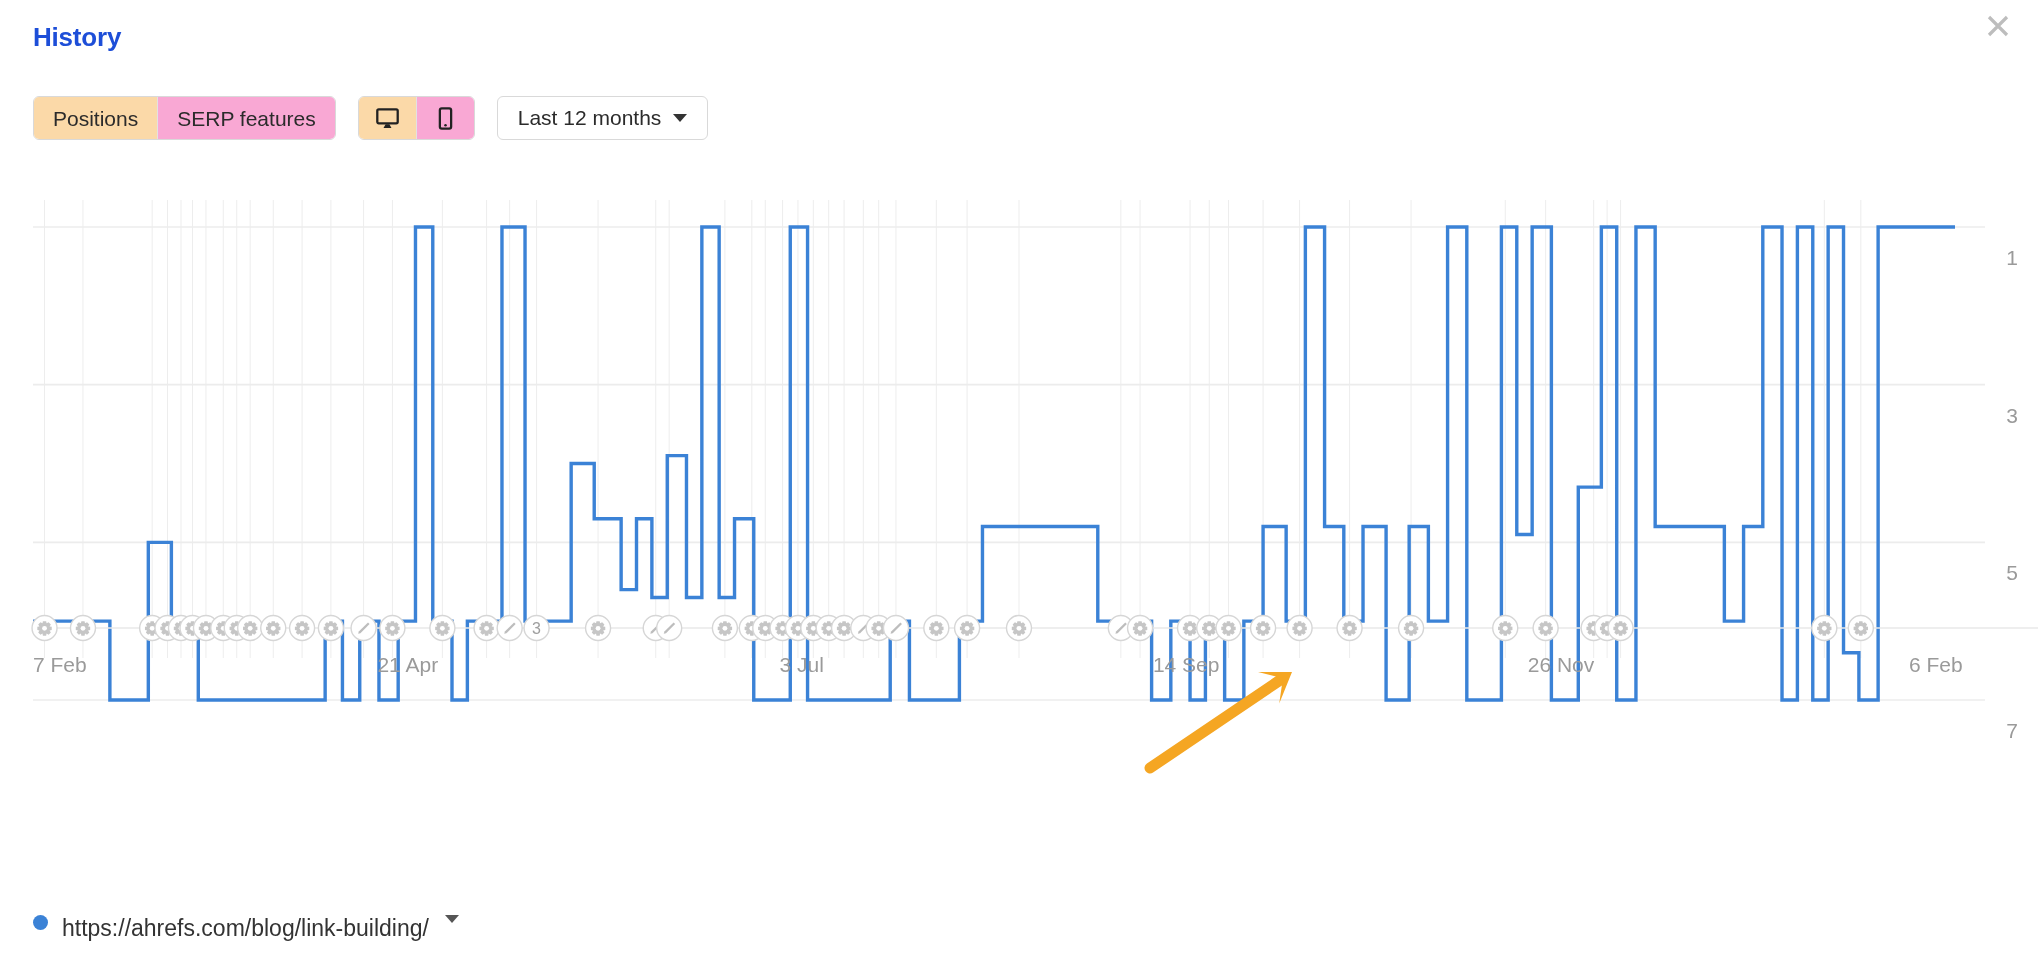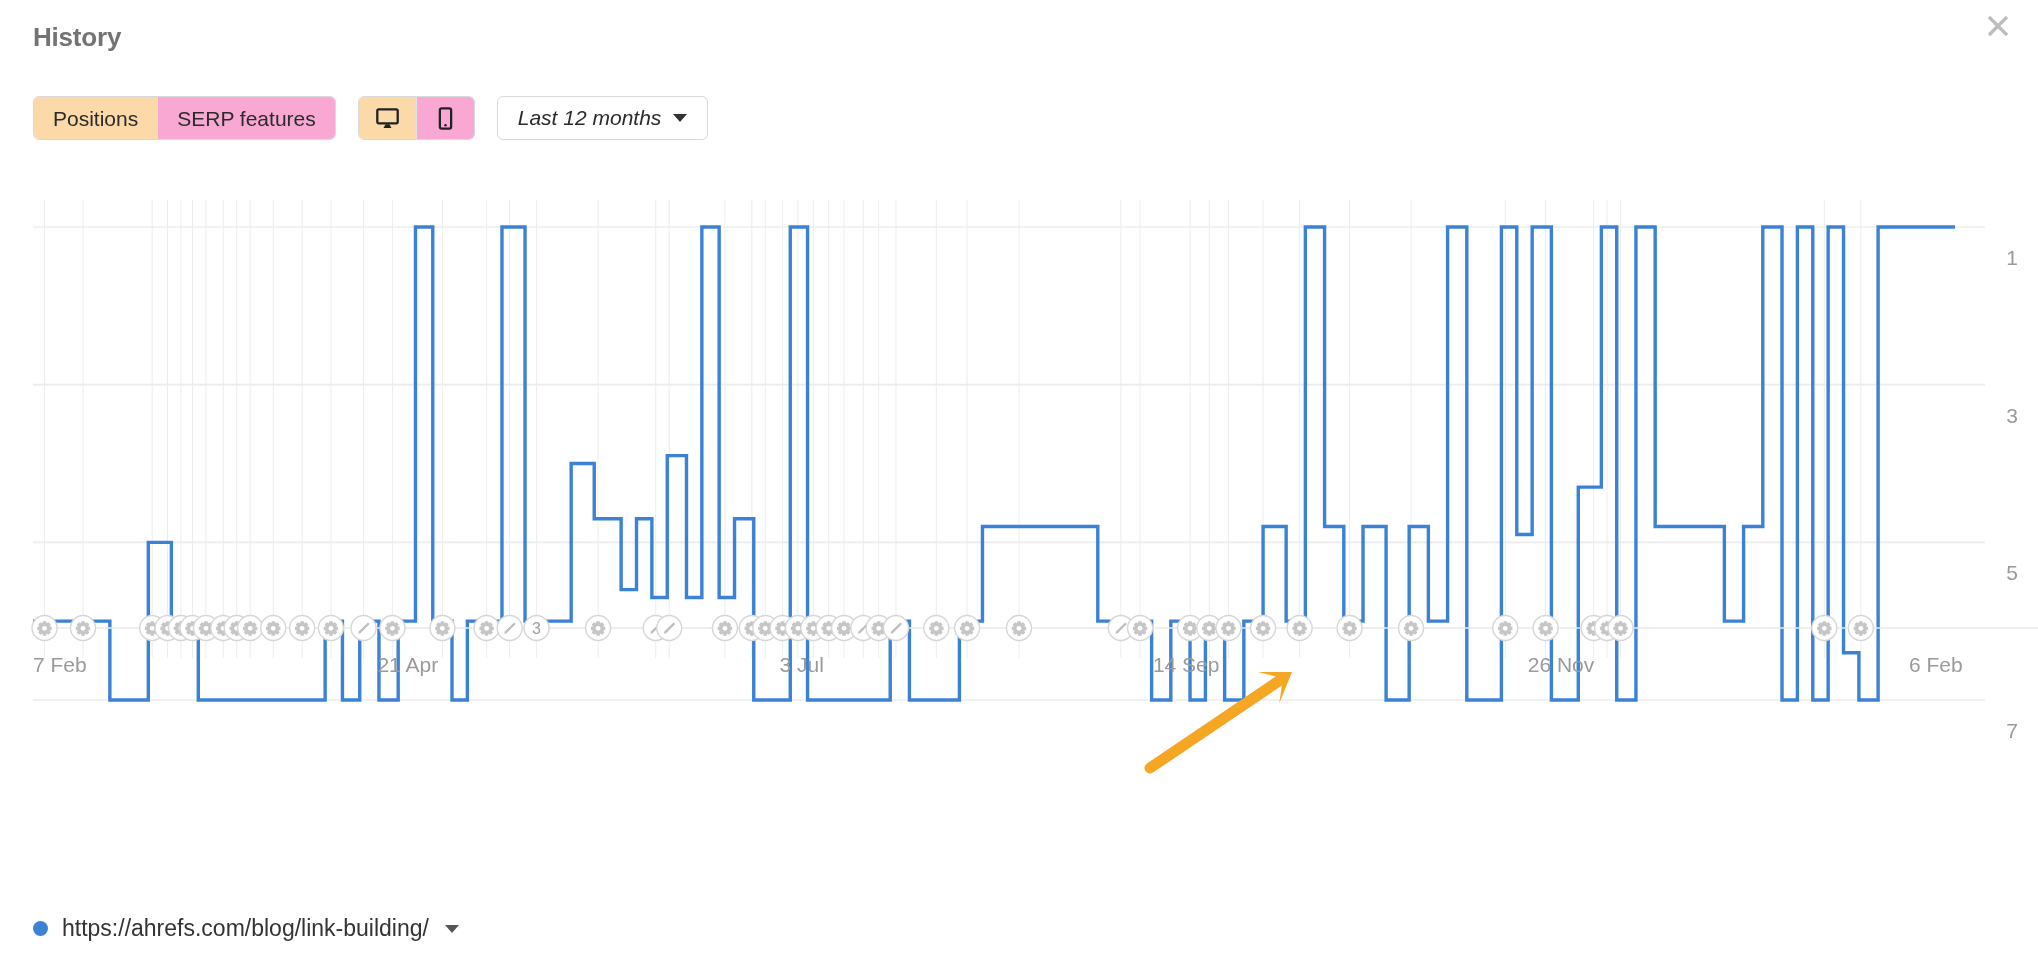--- a/index.html
+++ b/index.html
@@ -20,21 +20,21 @@
     position: absolute;
     left: 0; top: 0;
     width: 2038px;
     height: 66px;
   }
   .panel-title {
     position: absolute;
     left: 33px; top: 22px;
     font-size: 26px;
     font-weight: bold;
-    color: #737373;
+    color: #1d4ed8;
     letter-spacing: -0.2px;
   }
   .close-btn {
     position: absolute;
     right: 20px; top: 6px;
     width: 40px; height: 40px;
     display: flex; align-items: center; justify-content: center;
     cursor: pointer;
   }
   .close-btn svg { display: block; }
@@ -80,21 +80,20 @@
     gap: 12px;
     height: 44px;
     padding: 0 20px;
     border: 1px solid #d9d9d9;
     border-radius: 6px;
     background: #ffffff;
     font-size: 21px;
     color: #2b2b2b;
     cursor: pointer;
     white-space: nowrap;
-    font-style: italic;
   }
   .caret {
     width: 0; height: 0;
     border-left: 7px solid transparent;
     border-right: 7px solid transparent;
     border-top: 8px solid #333;
   }
 
   
   .chart-wrap {
@@ -103,21 +102,20 @@
     width: 2038px;
     height: 680px;
   }
   .chart-svg { display: block; }
 
   
   .series-row {
     position: absolute;
     left: 33px; top: 915px;
     display: flex;
-    align-items: center;
     gap: 14px;
     cursor: pointer;
   }
   .series-dot {
     width: 15px; height: 15px;
     border-radius: 50%;
     background: #3b82d6;
     flex: 0 0 auto;
   }
   .series-url {

